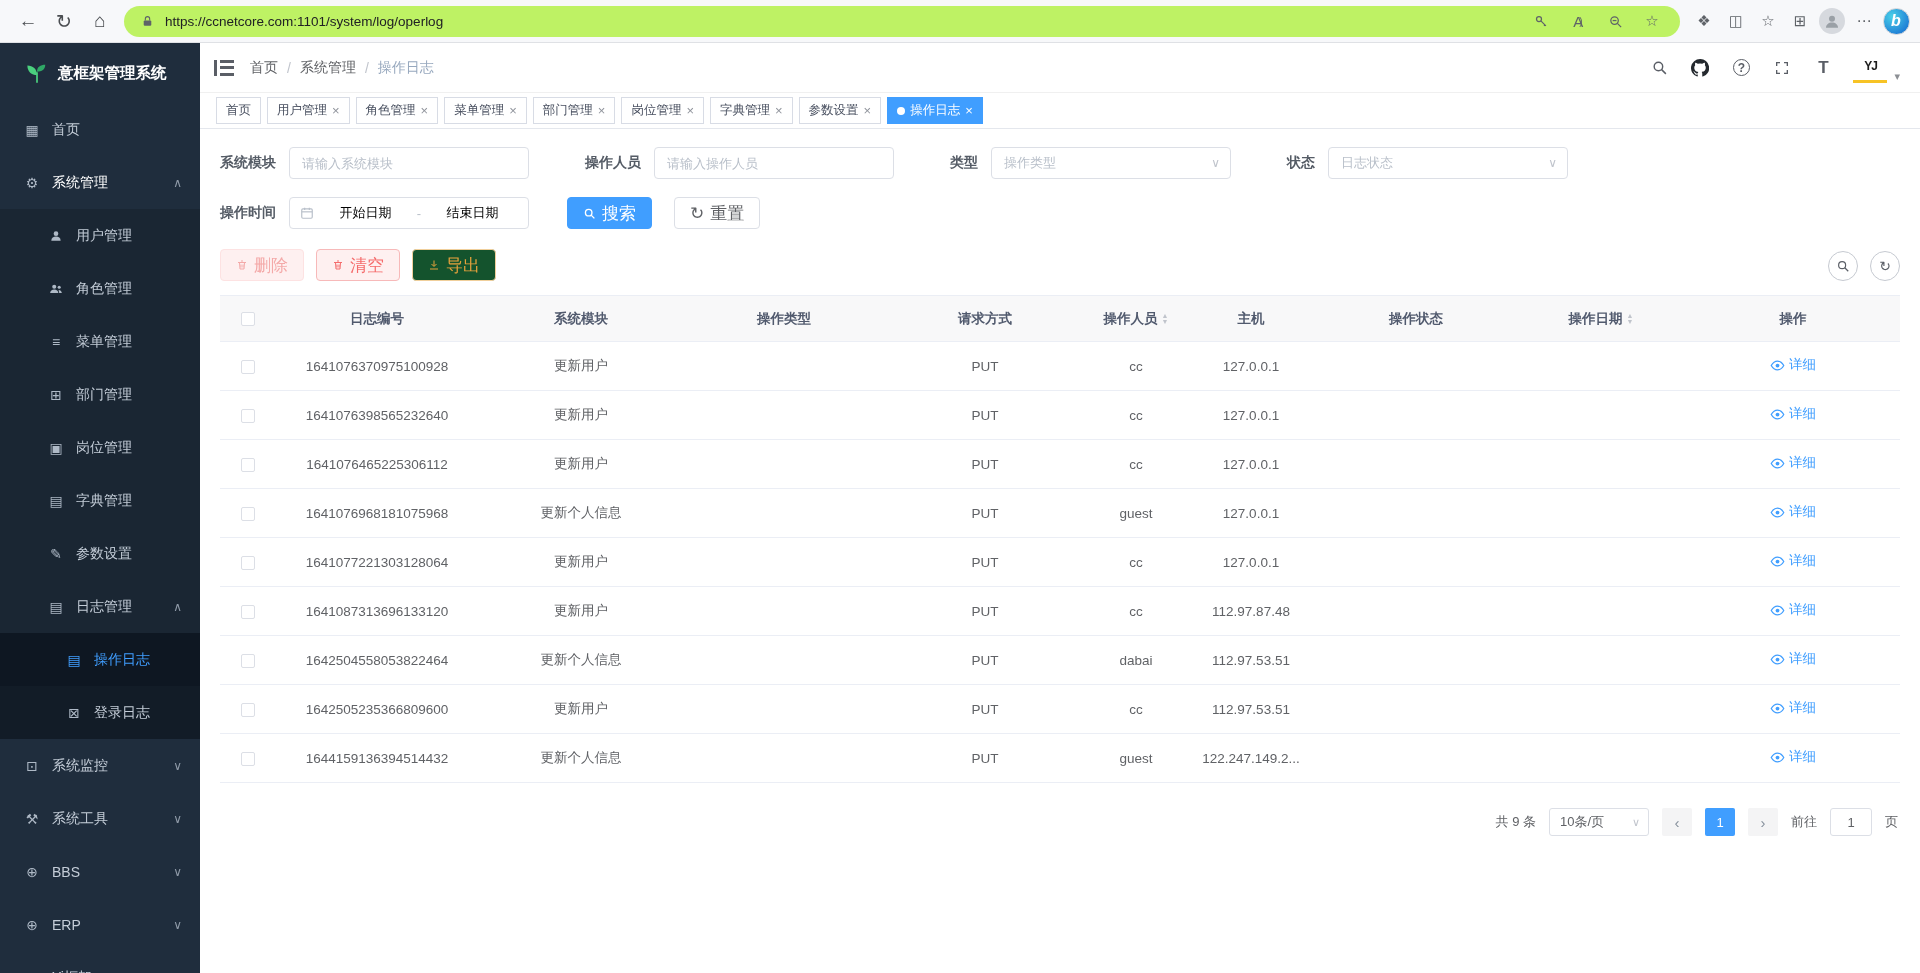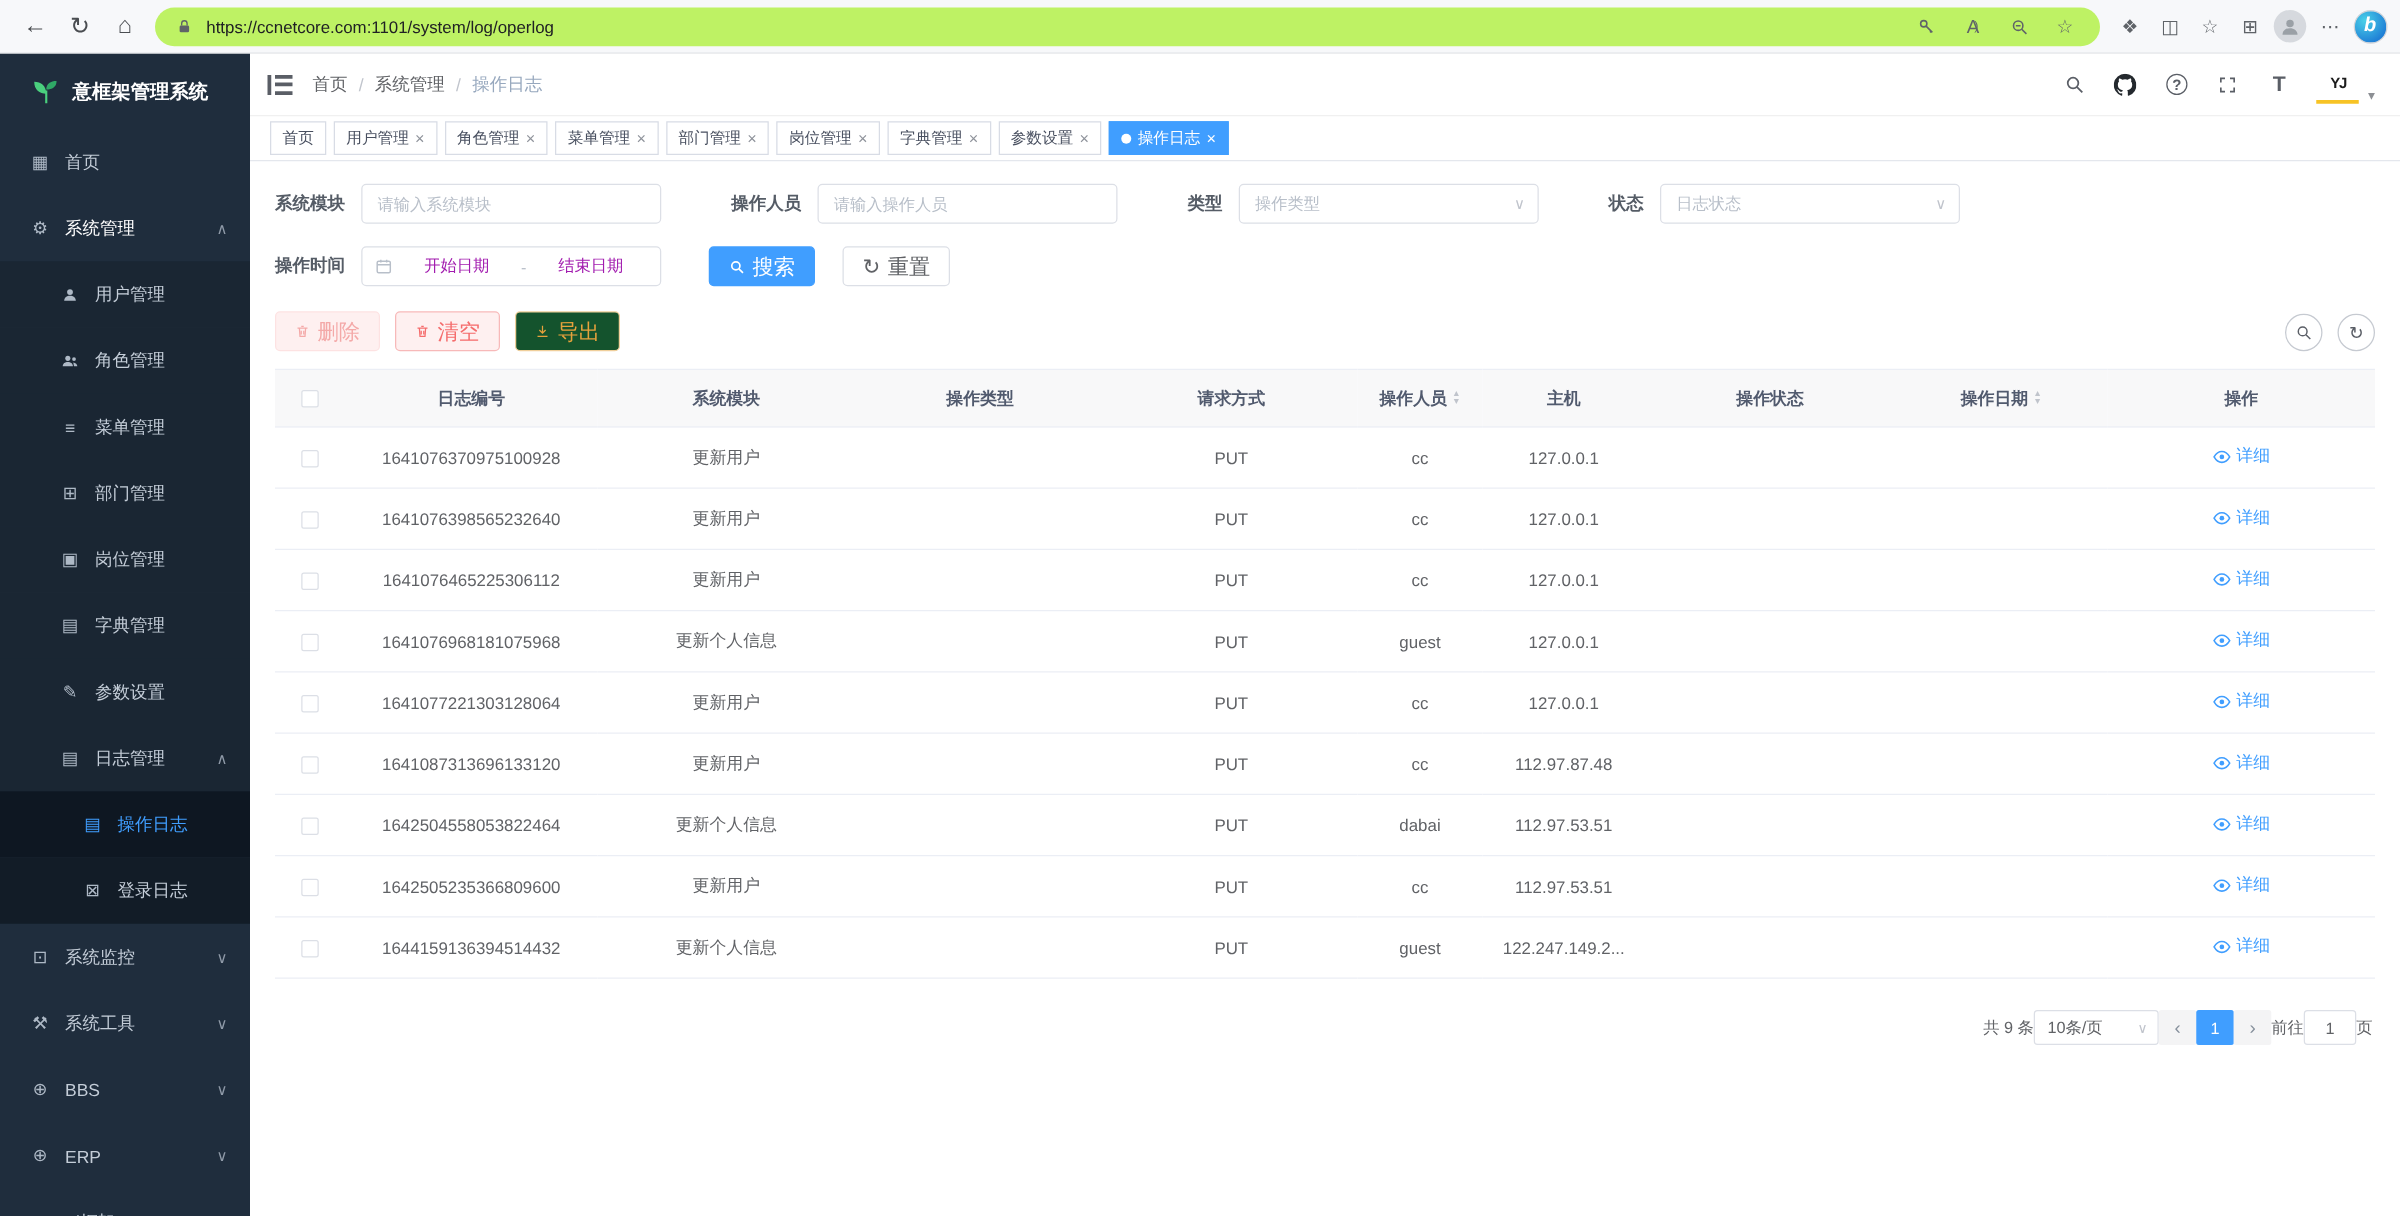--- a/index.html
+++ b/index.html
@@ -65,21 +65,21 @@
   .filter-row { display:flex; align-items:center; margin-bottom:18px; }
   .field { display:flex; align-items:center; margin-right:56px; }
   .field label { font-weight:bold; color:#555c66; margin-right:13px; font-size:14px; white-space:nowrap; }
   .el-input, .el-select, .el-date { width:240px; height:32px; border:1px solid #dcdfe6; border-radius:4px; background:#fff; font-size:13px; color:#606266; }
   .el-input { padding:0 12px; outline:none; }
   .el-input::placeholder { color:#b8bfc9; }
   .el-select { display:flex; align-items:center; padding:0 10px 0 12px; cursor:pointer; }
   .el-select .ph { color:#b8bfc9; flex:1; }
   .el-select .caret { color:#c0c4cc; font-size:12px; }
   .el-date { display:flex; align-items:center; padding:0 10px; gap:6px; cursor:pointer; }
-  .el-date .ph { color:#a21caf; flex:1; text-align:center; }
+  .el-date .ph { color:#000000; flex:1; text-align:center; }
   .el-date .dash { color:#b8bfc9; }
   .cal-icon { color:#b8bfc9; display:flex; }
 
   .btn { display:inline-flex; align-items:center; justify-content:center; gap:6px; height:32px; padding:0 15px; border-radius:4px; font-size:17px; border:1px solid transparent; cursor:pointer; background:#fff; }
   .btn svg, .btn .g-ic { display:block; }
   .btn-primary { background:#409eff; border-color:#409eff; color:#fff; margin-left:38px; }
   .btn-plain { border-color:#dcdfe6; color:#606266; margin-left:22px; }
   .btn-danger-disabled { background:#fef0f0; border-color:#fde2e2; color:#f4a9a8; cursor:not-allowed; }
   .btn-danger-plain { background:#fef0f0; border-color:#f7b9b9; color:#f56c6c; }
   .btn-warning-plain { background:#14532d; border-color:#f0cf9b; color:#e6a23c; }
@@ -93,21 +93,21 @@
   .data-table th { height:46px; background:#f8f8f9; color:#515a6e; font-size:13.5px; font-weight:bold; text-align:center; border-bottom:1px solid #ebeef5; border-top:1px solid #ebeef5; }
   .data-table td { height:49px; font-size:13.5px; color:#606266; text-align:center; border-bottom:1px solid #ebeef5; white-space:nowrap; overflow:hidden; text-overflow:ellipsis; }
   .checkbox { width:14px; height:14px; border:1px solid #dcdfe6; border-radius:2px; display:inline-block; background:#fff; cursor:pointer; vertical-align:middle; }
   th.sortable { cursor:pointer; }
   .sort { display:inline-flex; flex-direction:column; margin-left:4px; vertical-align:middle; line-height:6px; }
   .sort i { font-style:normal; font-size:7px; color:#c0c4cc; }
   .detail-link { color:#409eff; display:inline-flex; align-items:center; gap:4px; cursor:pointer; font-size:13.5px; text-decoration:none; }
   .detail-link .eye { display:flex; }
 
   
-  .pagination { display:flex; align-items:center; justify-content:flex-end; margin-top:25px; padding-right:2px; color:#606266; font-size:13px; }
+  .pagination { display:flex; align-items:center; justify-content:flex-end; gap:13px; margin-top:25px; padding-right:2px; color:#606266; font-size:13px; }
   .page-size-select { width:100px; height:28px; border:1px solid #dcdfe6; border-radius:3px; display:flex; align-items:center; padding:0 8px 0 10px; cursor:pointer; }
   .page-size-select span:first-child { flex:1; }
   .page-size-select .caret { color:#c0c4cc; font-size:11px; }
   .page-btn { min-width:30px; height:28px; background:#f4f4f5; color:#86909c; border-radius:2px; display:inline-flex; align-items:center; justify-content:center; font-size:15px; cursor:pointer; }
   .page-btn.active { background:#409eff; color:#fff; font-size:13px; }
   .goto-input { width:42px; height:28px; border:1px solid #dcdfe6; border-radius:3px; text-align:center; font-size:13px; color:#606266; outline:none; }
 </style>
 </head>
 <body>
 

